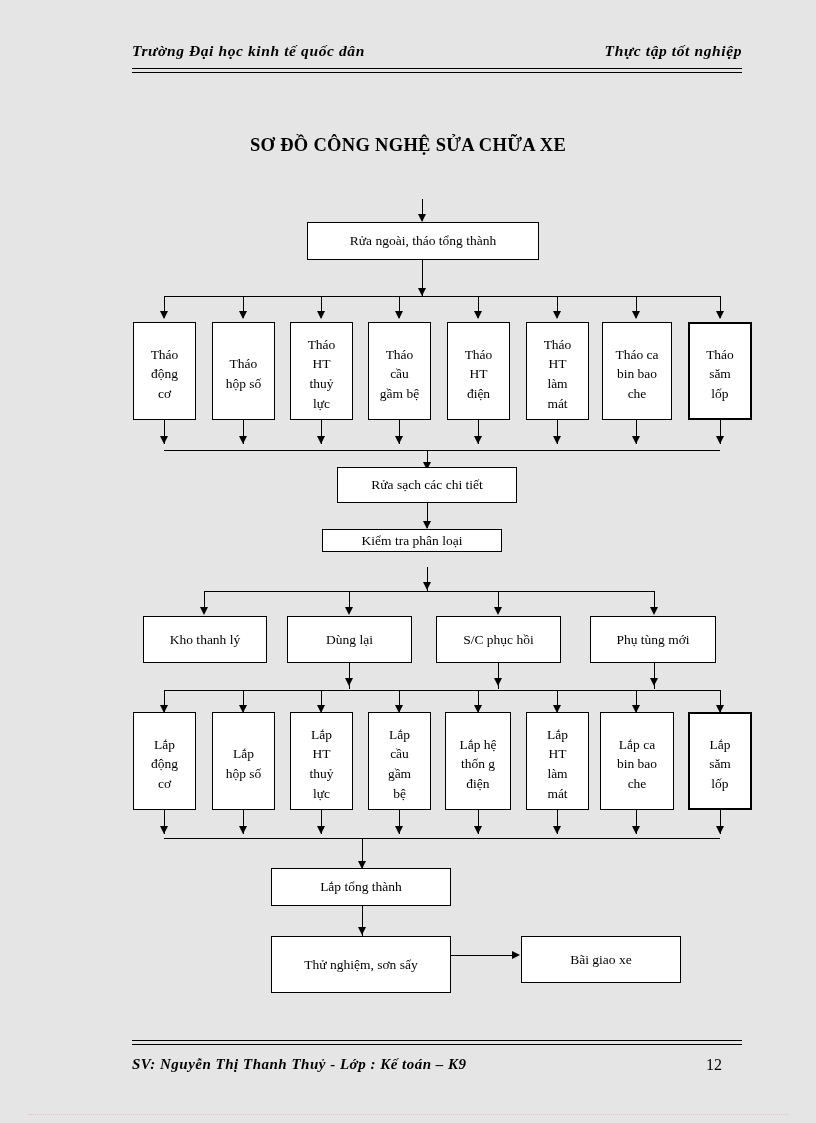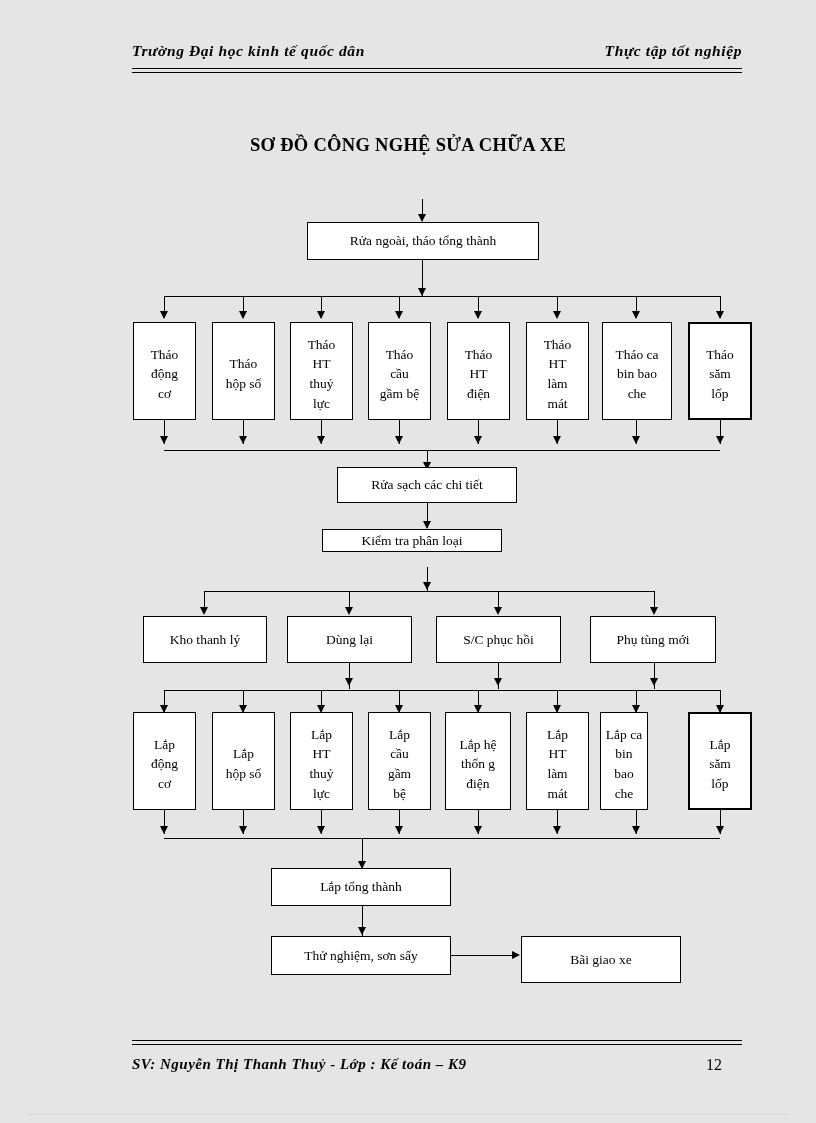--- a/index.html
+++ b/index.html
@@ -334,21 +334,21 @@
       <span class="lbl">Lắp hệ
 thốn g
 điện</span>
     </div>
     <div class="node top-align" style="left:526px; top:712px; width:63px; height:98px;">
       <span class="lbl">Lắp
 HT
 làm
 mát</span>
     </div>
-    <div class="node top-align" style="left:600px; top:712px; width:48px; height:98px;">
+    <div class="node top-align" style="left:600px; top:712px; width:74px; height:98px;">
       <span class="lbl">Lắp ca
 bin bao
 che</span>
     </div>
     <div class="node top-align bold-border" style="left:688px; top:712px; width:64px; height:98px;">
       <span class="lbl">Lắp
 săm
 lốp</span>
     </div>
 
@@ -372,21 +372,21 @@
 
     <div class="vline" style="left:362px; top:838px; height:32px;"></div>
     <div class="arrow-down" style="left:358px; top:861px;"></div>
 
     <div class="node" style="left:271px; top:868px; width:180px; height:38px;">
       <span class="lbl">Lắp tổng thành</span>
     </div>
     <div class="vline" style="left:362px; top:906px; height:30px;"></div>
     <div class="arrow-down" style="left:358px; top:927px;"></div>
 
-    <div class="node" style="left:271px; top:936px; width:180px; height:39px;">
+    <div class="node" style="left:271px; top:936px; width:180px; height:57px;">
       <span class="lbl">Thử nghiệm,  sơn sấy</span>
     </div>
     <div class="hline" style="left:451px; top:955px; width:66px;"></div>
     <div class="arrow-right" style="left:512px; top:951px;"></div>
 
     <div class="node" style="left:521px; top:936px; width:160px; height:47px;">
       <span class="lbl">Bãi giao xe</span>
     </div>
 
   </div>

